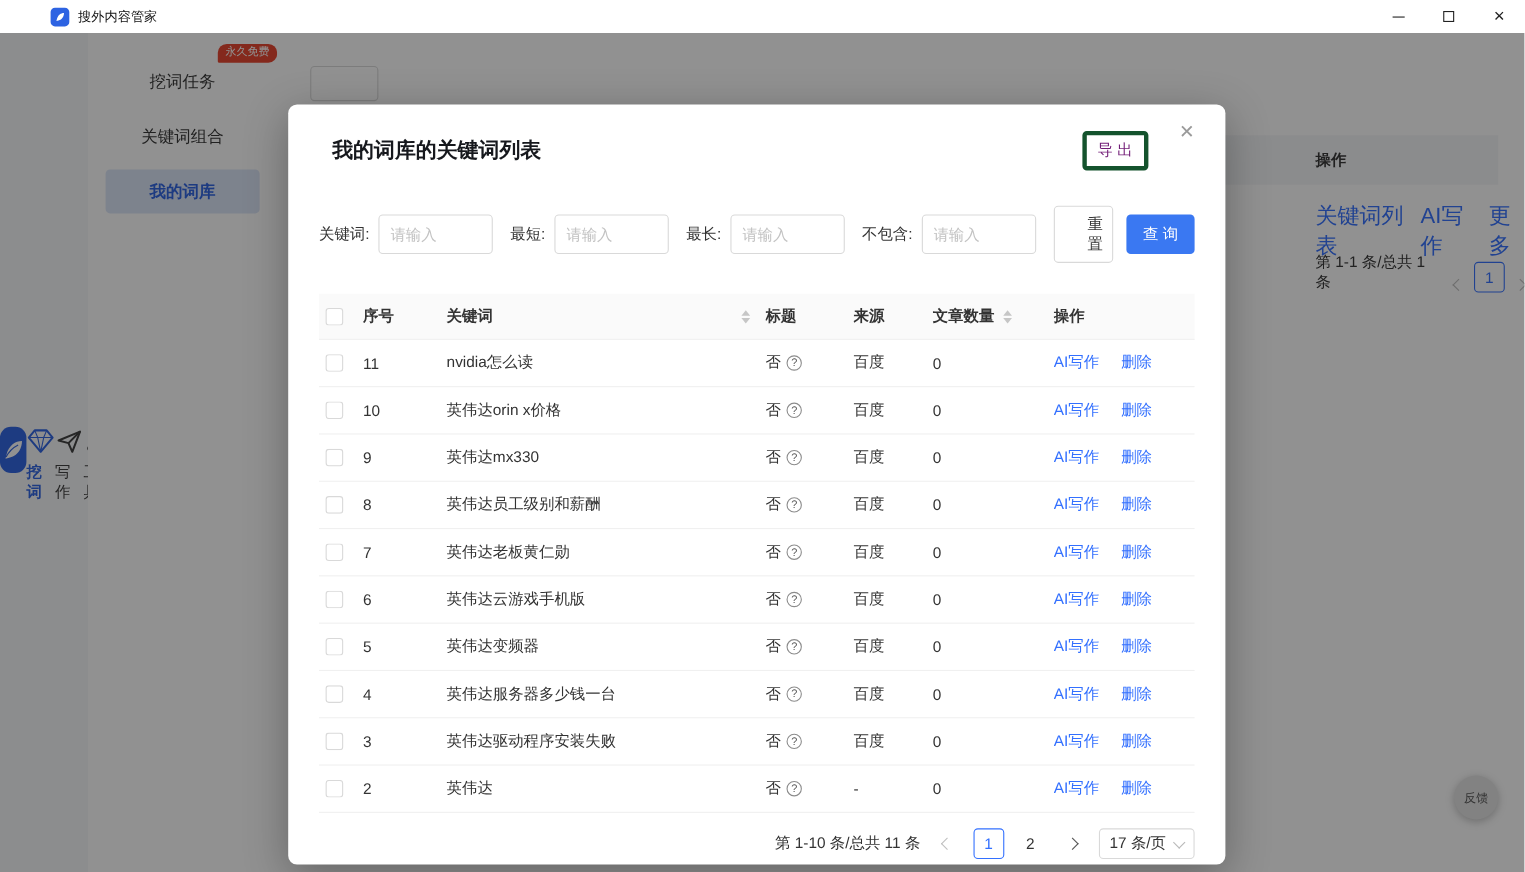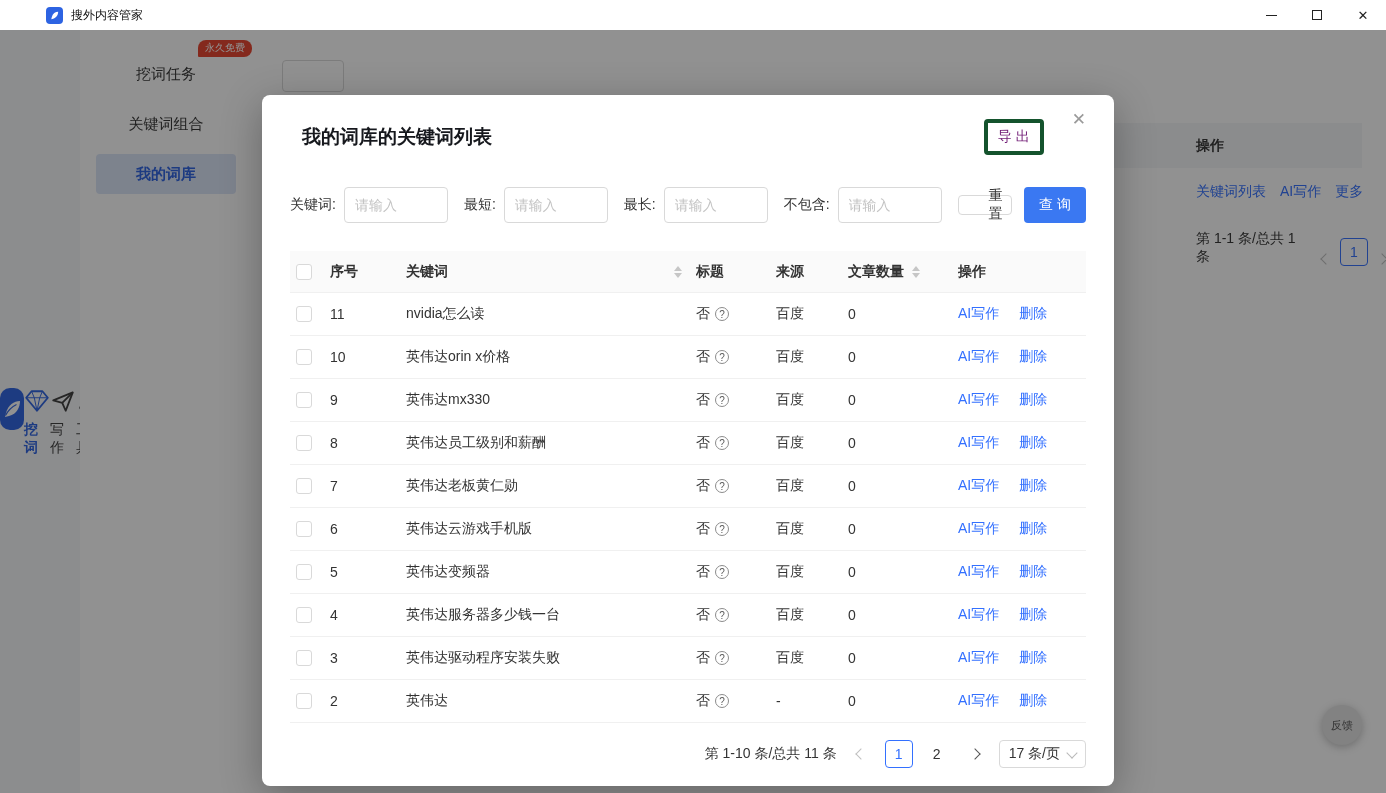--- a/index.html
+++ b/index.html
@@ -32,21 +32,21 @@
   .subsidebar { width:172px; background:#fff; padding:24px 16px 0; flex:none; }
   .subside-item { height:40px; display:flex; align-items:center; justify-content:center; font-size:15px; color:#333; margin-bottom:10px; position:relative; border-radius:4px; }
   .subside-item.active { background:#dbe5f8; color:#2d63e2; font-weight:700; }
   .badge { position:absolute; top:-14px; right:-16px; background:#e8432c; color:#fff; font-size:10px; line-height:1; padding:3px 7px 4px; border-radius:8px 8px 8px 1px; white-space:nowrap; }
 
   
   .main { flex:1; background:#fff; position:relative; }
   .partial-btn { position:absolute; left:30px; top:30px; width:62px; height:32px; background:#fff; border:1px solid #d9d9d9; border-radius:4px; }
   .bg-band { position:absolute; left:24px; right:24px; top:93px; height:45px; background:#f5f6f8; }
   .bg-ops-header { position:absolute; left:920px; top:0; height:45px; display:flex; align-items:center; font-weight:700; color:#333; }
-  .bg-links { position:absolute; left:944px; top:153px; display:flex; gap:14px; color:#3370ff; font-size:14px; }
+  .bg-links { position:absolute; left:944px; top:153px; display:flex; gap:14px; color:#3370ff; font-size:20px; }
   .bg-pagination { position:absolute; left:944px; top:200px; display:flex; align-items:flex-end; gap:10px; color:#333; }
   .page-box { min-width:28px; height:28px; padding:0 6px; border:1px solid #3370ff; border-radius:4px; color:#3370ff; display:flex; align-items:center; justify-content:center; background:#fff; }
   .chev { display:inline-block; width:8px; height:8px; border-color:#bfbfbf; }
   .chev-left  { border-left:1.5px solid #bfbfbf; border-bottom:1.5px solid #bfbfbf; transform:rotate(45deg); }
   .chev-right { border-top:1.5px solid #bfbfbf; border-right:1.5px solid #bfbfbf; transform:rotate(45deg); }
   .chev-right.dark { border-color:#555; }
   .chev-down { border-right:1.5px solid #b9b9b9; border-bottom:1.5px solid #b9b9b9; transform:rotate(45deg); margin-top:-3px; }
   .feedback { position:absolute; right:24px; top:675px; width:40px; height:40px; border-radius:50%; background:#e3e3e3; color:#555; font-size:11px; display:flex; align-items:center; justify-content:center; box-shadow:0 2px 8px rgba(0,0,0,.25); }
 
   
@@ -56,21 +56,21 @@
   .modal { position:absolute; left:262px; top:45px; width:852px; height:691px; background:#fff; border-radius:8px; z-index:20; padding:24px 28px 18px; display:flex; flex-direction:column; box-shadow:0 10px 40px rgba(0,0,0,.3);margin-top:20px; }
   .modal-header { display:flex; align-items:center; }
   .modal-title { font-size:19px; font-weight:700; color:#16181d; padding-left:12px; }
   .export-btn { margin-left:auto; width:60px; height:36px; border:4px solid #14532d; border-radius:4px; background:#fff; color:#701a75; display:flex; align-items:center; justify-content:center; font-size:14px; }
   .modal-close { align-self:flex-start; margin-left:28px; margin-top:-8px; color:#9a9a9a; font-size:17px; line-height:1; }
 
   .modal-filters { margin-top:32px; display:flex; align-items:center; }
   .f-label { margin-right:8px; color:#333; white-space:nowrap; }
   .f-input { width:104px; height:36px; border:1px solid #d9d9d9; border-radius:4px; padding:0 10px; font-size:14px; color:#333; margin-right:16px; font-family:inherit; outline:none; }
   .f-input::placeholder { color:#c3c3c3; }
-  .reset-btn { margin-left:auto; width:56px; height:20px; border:1px solid #d9d9d9; border-radius:4px; background:#fff; color:#333; display:flex; align-items:center; justify-content:center;padding-left:30px; }
+  .reset-btn { margin-left:auto; width:56px; height:52px; border:1px solid #d9d9d9; border-radius:4px; background:#fff; color:#333; display:flex; align-items:center; justify-content:center;padding-left:30px; }
   .query-btn { margin-left:12px; width:66px; height:36px; border:none; border-radius:4px; background:#3a78f2; color:#fff; display:flex; align-items:center; justify-content:center; font-size:14px; }
 
   .ktable { margin-top:28px; }
   .trow { display:grid; grid-template-columns:40px 76px 1fr 80px 72px 110px 128px; align-items:center; height:43px; border-bottom:1px solid #f0f0f0; }
   .trow.thead { height:42px; background:#fafafa; font-weight:700; color:#333; }
   .cell { padding-right:8px; overflow:hidden; white-space:nowrap; display:flex; align-items:center; }
   .cb { width:16px; height:16px; border:1px solid #d9d9d9; border-radius:3px; background:#fff; margin-left:6px; flex:none; }
   .sort { display:inline-flex; flex-direction:column; align-items:center; gap:2px; margin-left:8px; }
   .sort.push-right { margin-left:auto; margin-right:6px; }
   .caret-up { width:0; height:0; border-left:4px solid transparent; border-right:4px solid transparent; border-bottom:5px solid #c6c6c6; }

